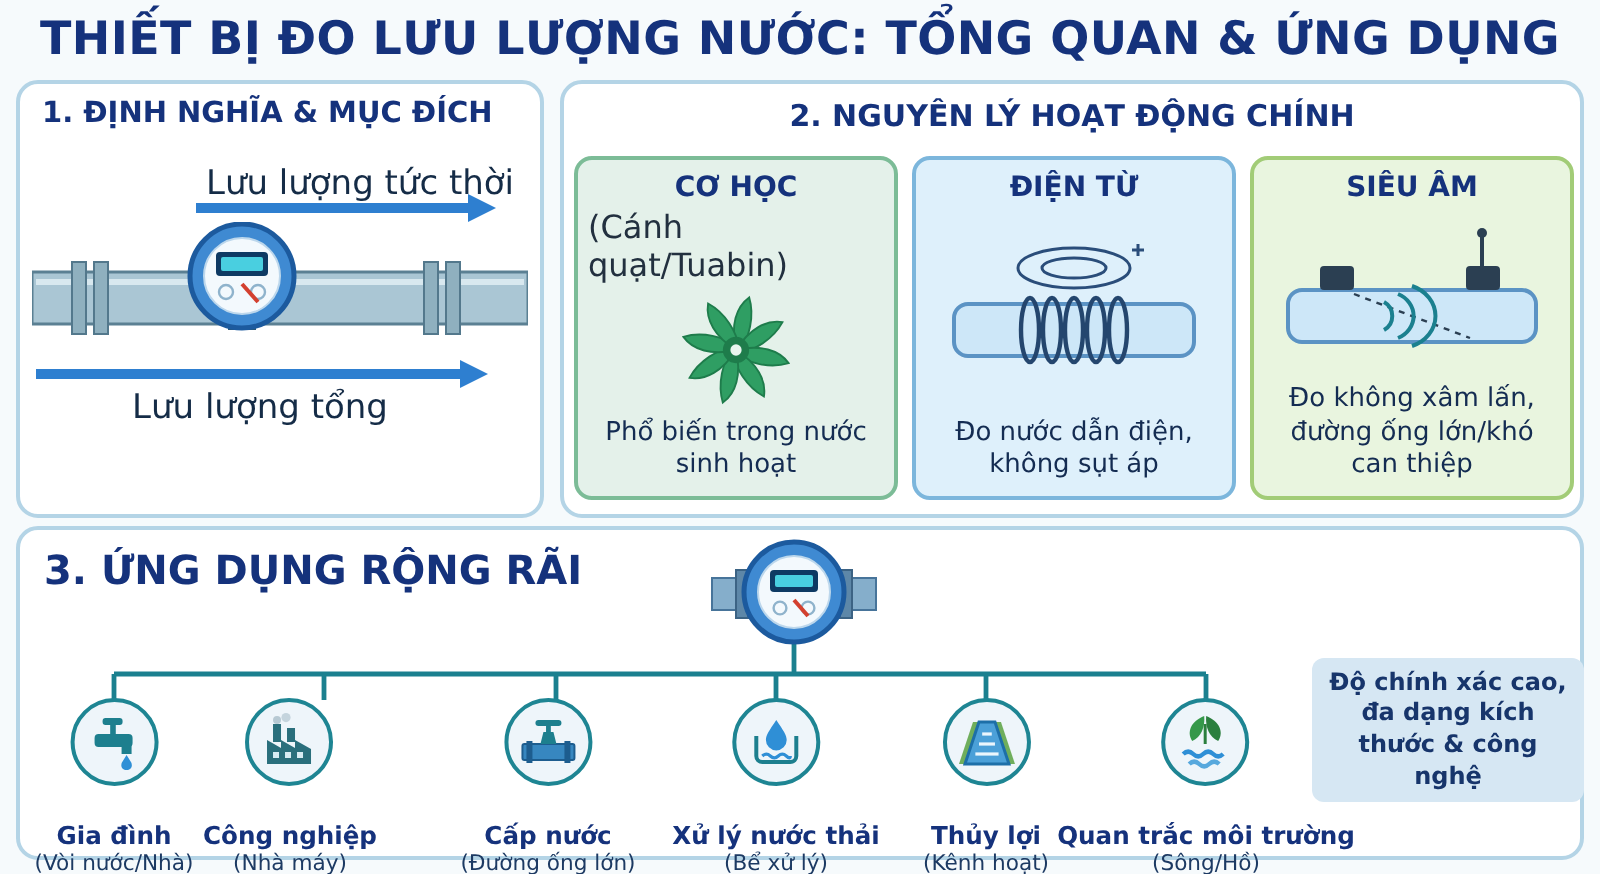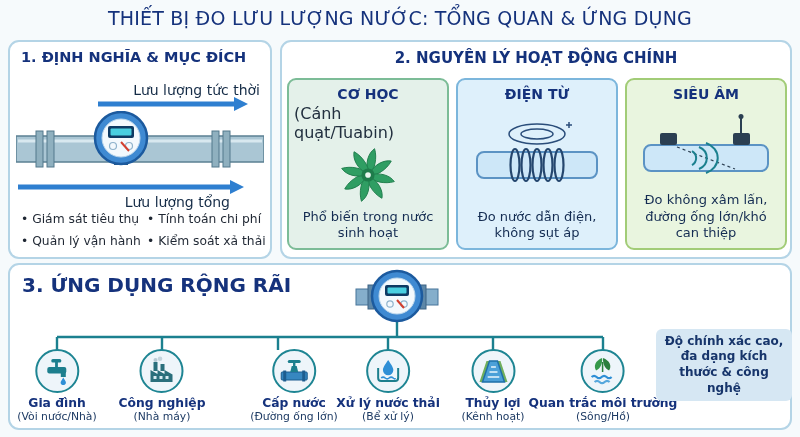--- a/index.html
+++ b/index.html
@@ -1,34 +1,34 @@
 <!DOCTYPE html>
 <html lang="vi"><head>
 <meta charset="utf-8">
 <style>
   * { margin:0; padding:0; box-sizing:border-box; }
   html,body { background:#e3e9ed; }
   body { font-family:"DejaVu Sans","Liberation Sans",sans-serif; }
   .page { position:relative; width:800px; height:437px; background:#f6fafc; overflow:hidden; margin:0 auto; }
 
   .main-title { position:absolute; top:7px; left:0; width:100%; text-align:center;
-    font-size:19px; font-weight:normal; color:#15327c; letter-spacing:.2px; }
+    font-size:23px; font-weight:bold; color:#15327c; letter-spacing:.2px; }
 
   .panel { position:absolute; background:#ffffff; border:2px solid #b4d4e6; border-radius:11px; }
   #panel-definition { left:8px; top:40px; width:264px; height:219px; }
   #panel-principles { left:280px; top:40px; width:512px; height:219px; }
   #panel-applications { left:8px; top:263px; width:784px; height:167px; }
 
   .panel-heading { position:absolute; font-weight:bold; color:#15327c; font-size:14.5px; white-space:nowrap; }
   #panel-definition .panel-heading { left:11px; top:7px; }
   #panel-principles .panel-heading { left:0; top:7px; width:100%; text-align:center; font-size:15px; }
   #panel-applications .panel-heading { left:12px; top:8px; font-size:20px; }
 
   
-  .flow-label { position:absolute; font-size:14px; color:#152c47; text-align:right; white-space:nowrap; }
+  .flow-label { position:absolute; font-size:17px; color:#152c47; text-align:center; white-space:nowrap; }
   #flow-instant-label { left:90px; top:40px; width:160px; }
   #flow-total-label { left:20px; top:152px; width:200px; }
   #arrow-top-svg { position:absolute; left:88px; top:55px; }
   #arrow-bottom-svg { position:absolute; left:8px; top:138px; }
   #pipe-illustration { position:absolute; left:6px; top:69px; }
   .bullets { position:absolute; left:11px; top:170px; width:242px;
     display:grid; grid-template-columns:122px 1fr; gap:8px 4px;
     font-size:12.3px; color:#1f2733; }
   .bullet-item { white-space:nowrap; }
   .bullet-item::before { content:"• "; }
@@ -45,21 +45,21 @@
   .card-iconwrap { flex:1; display:flex; align-items:center; justify-content:center; width:100%; }
   .card-desc { font-size:13px; color:#142c52; text-align:center; line-height:1.25; min-height:31px;
     display:flex; align-items:flex-end; justify-content:center; }
 
   
   #hub-meter { position:absolute; left:344px; top:2px; }
   #connectors { position:absolute; left:0; top:0; }
   .app-item { position:absolute; top:84px; display:flex; flex-direction:column; align-items:center; transform:translateX(-50%); }
   .app-icon { width:44px; height:44px; border-radius:50%; border:2.5px solid #1e8593;
     background:#eef5fa; display:flex; align-items:center; justify-content:center; }
-  .app-label { margin-top:3px; font-size:12.3px; font-weight:bold; color:#15327c; white-space:nowrap; line-height:1.15; }
+  .app-label { margin-top:18px; font-size:12.3px; font-weight:bold; color:#15327c; white-space:nowrap; line-height:1.15; }
   .app-sublabel { margin-top:1px; font-size:10.8px; color:#1d3a63; white-space:nowrap; line-height:1.15; }
   .note-box { position:absolute; left:646px; top:64px; width:136px; height:72px;
     background:#d6e7f3; border-radius:6px; padding:4px 8px;
     display:flex; align-items:center; justify-content:center; text-align:center;
     font-size:12px; font-weight:600; color:#17356b; line-height:1.3; }
 </style>
 </head>
 <body>
 
 <div class="page">
@@ -93,26 +93,20 @@
       <circle cx="113" cy="35" r="3.5" fill="none" stroke="#8fb3cc" stroke-width="1.2"></circle>
       <line x1="105" y1="31" x2="113" y2="40" stroke="#d3402f" stroke-width="2"></line>
     </svg>
 
     <svg id="arrow-bottom-svg" width="226" height="14" viewBox="0 0 226 14">
       <line x1="0" y1="7" x2="212" y2="7" stroke="#2e7fd0" stroke-width="5"></line>
       <polygon points="212,0 226,7 212,14" fill="#2e7fd0"></polygon>
     </svg>
     <div class="flow-label" id="flow-total-label">Lưu lượng tổng</div>
 
-    <div class="bullets">
-      <div class="bullet-item">Giám sát tiêu thụ</div>
-      <div class="bullet-item">Tính toán chi phí</div>
-      <div class="bullet-item">Quản lý vận hành</div>
-      <div class="bullet-item">Kiểm soát xả thải</div>
-    </div>
   </section>
 
   <section class="panel" id="panel-principles">
     <div class="panel-heading">2. NGUYÊN LÝ HOẠT ĐỘNG CHÍNH</div>
     <div class="cards-row">
 
       <div class="principle-card card-mechanical">
         <div class="card-title">CƠ HỌC</div>
         <div class="card-subtitle">(Cánh quạt/Tuabin)</div>
         <div class="card-iconwrap">
@@ -208,40 +202,40 @@
             <rect x="5" y="11" width="19" height="6.5" rx="2"></rect>
             <rect x="18.5" y="16" width="5" height="5"></rect>
           </g>
           <path d="M21,29 c-2.2,0 -3.4,-2.1 -2.1,-4.1 l2.1,-3.4 2.1,3.4 c1.3,2 0.1,4.1 -2.1,4.1 z" fill="#2f8fd6"></path>
         </svg>
       </div>
       <div class="app-label">Gia đình</div>
       <div class="app-sublabel">(Vòi nước/Nhà)</div>
     </div>
 
-    <div class="app-item" style="left:152px">
+    <div class="app-item" style="left:135px">
       <div class="app-icon">
         <svg width="30" height="30" viewBox="0 0 30 30">
           <rect x="7" y="6" width="4" height="9" fill="#2a6f7c"></rect>
           <rect x="14" y="8" width="4" height="7" fill="#2a6f7c"></rect>
           <circle cx="9" cy="4" r="2" fill="#b7c9d3"></circle>
           <circle cx="13.5" cy="2.8" r="2.3" fill="#c4d4dd"></circle>
           <path d="M4,26 V14 l7,4 v-4 l7,4 v-4 l8,4.5 V26 Z" fill="#2a6f7c"></path>
           <g fill="#d8ecf3">
             <rect x="7" y="20" width="3" height="3"></rect>
             <rect x="13" y="20" width="3" height="3"></rect>
             <rect x="19" y="20" width="3" height="3"></rect>
           </g>
         </svg>
       </div>
       <div class="app-label">Công nghiệp</div>
       <div class="app-sublabel">(Nhà máy)</div>
     </div>
 
-    <div class="app-item" style="left:284px">
+    <div class="app-item" style="left:264px">
       <div class="app-icon">
         <svg width="30" height="30" viewBox="0 0 30 30">
           <rect x="2" y="16" width="26" height="8" rx="1" fill="#3787c0" stroke="#1d5d8f"></rect>
           <rect x="4" y="14.5" width="3" height="11" fill="#1d5d8f"></rect>
           <rect x="23" y="14.5" width="3" height="11" fill="#1d5d8f"></rect>
           <polygon points="11,16 19,16 17.5,10 12.5,10" fill="#1d7f8e"></polygon>
           <rect x="13.8" y="6" width="2.4" height="4.5" fill="#1d7f8e"></rect>
           <rect x="8.5" y="4" width="13" height="3" rx="1.5" fill="#1d7f8e"></rect>
         </svg>
       </div>

